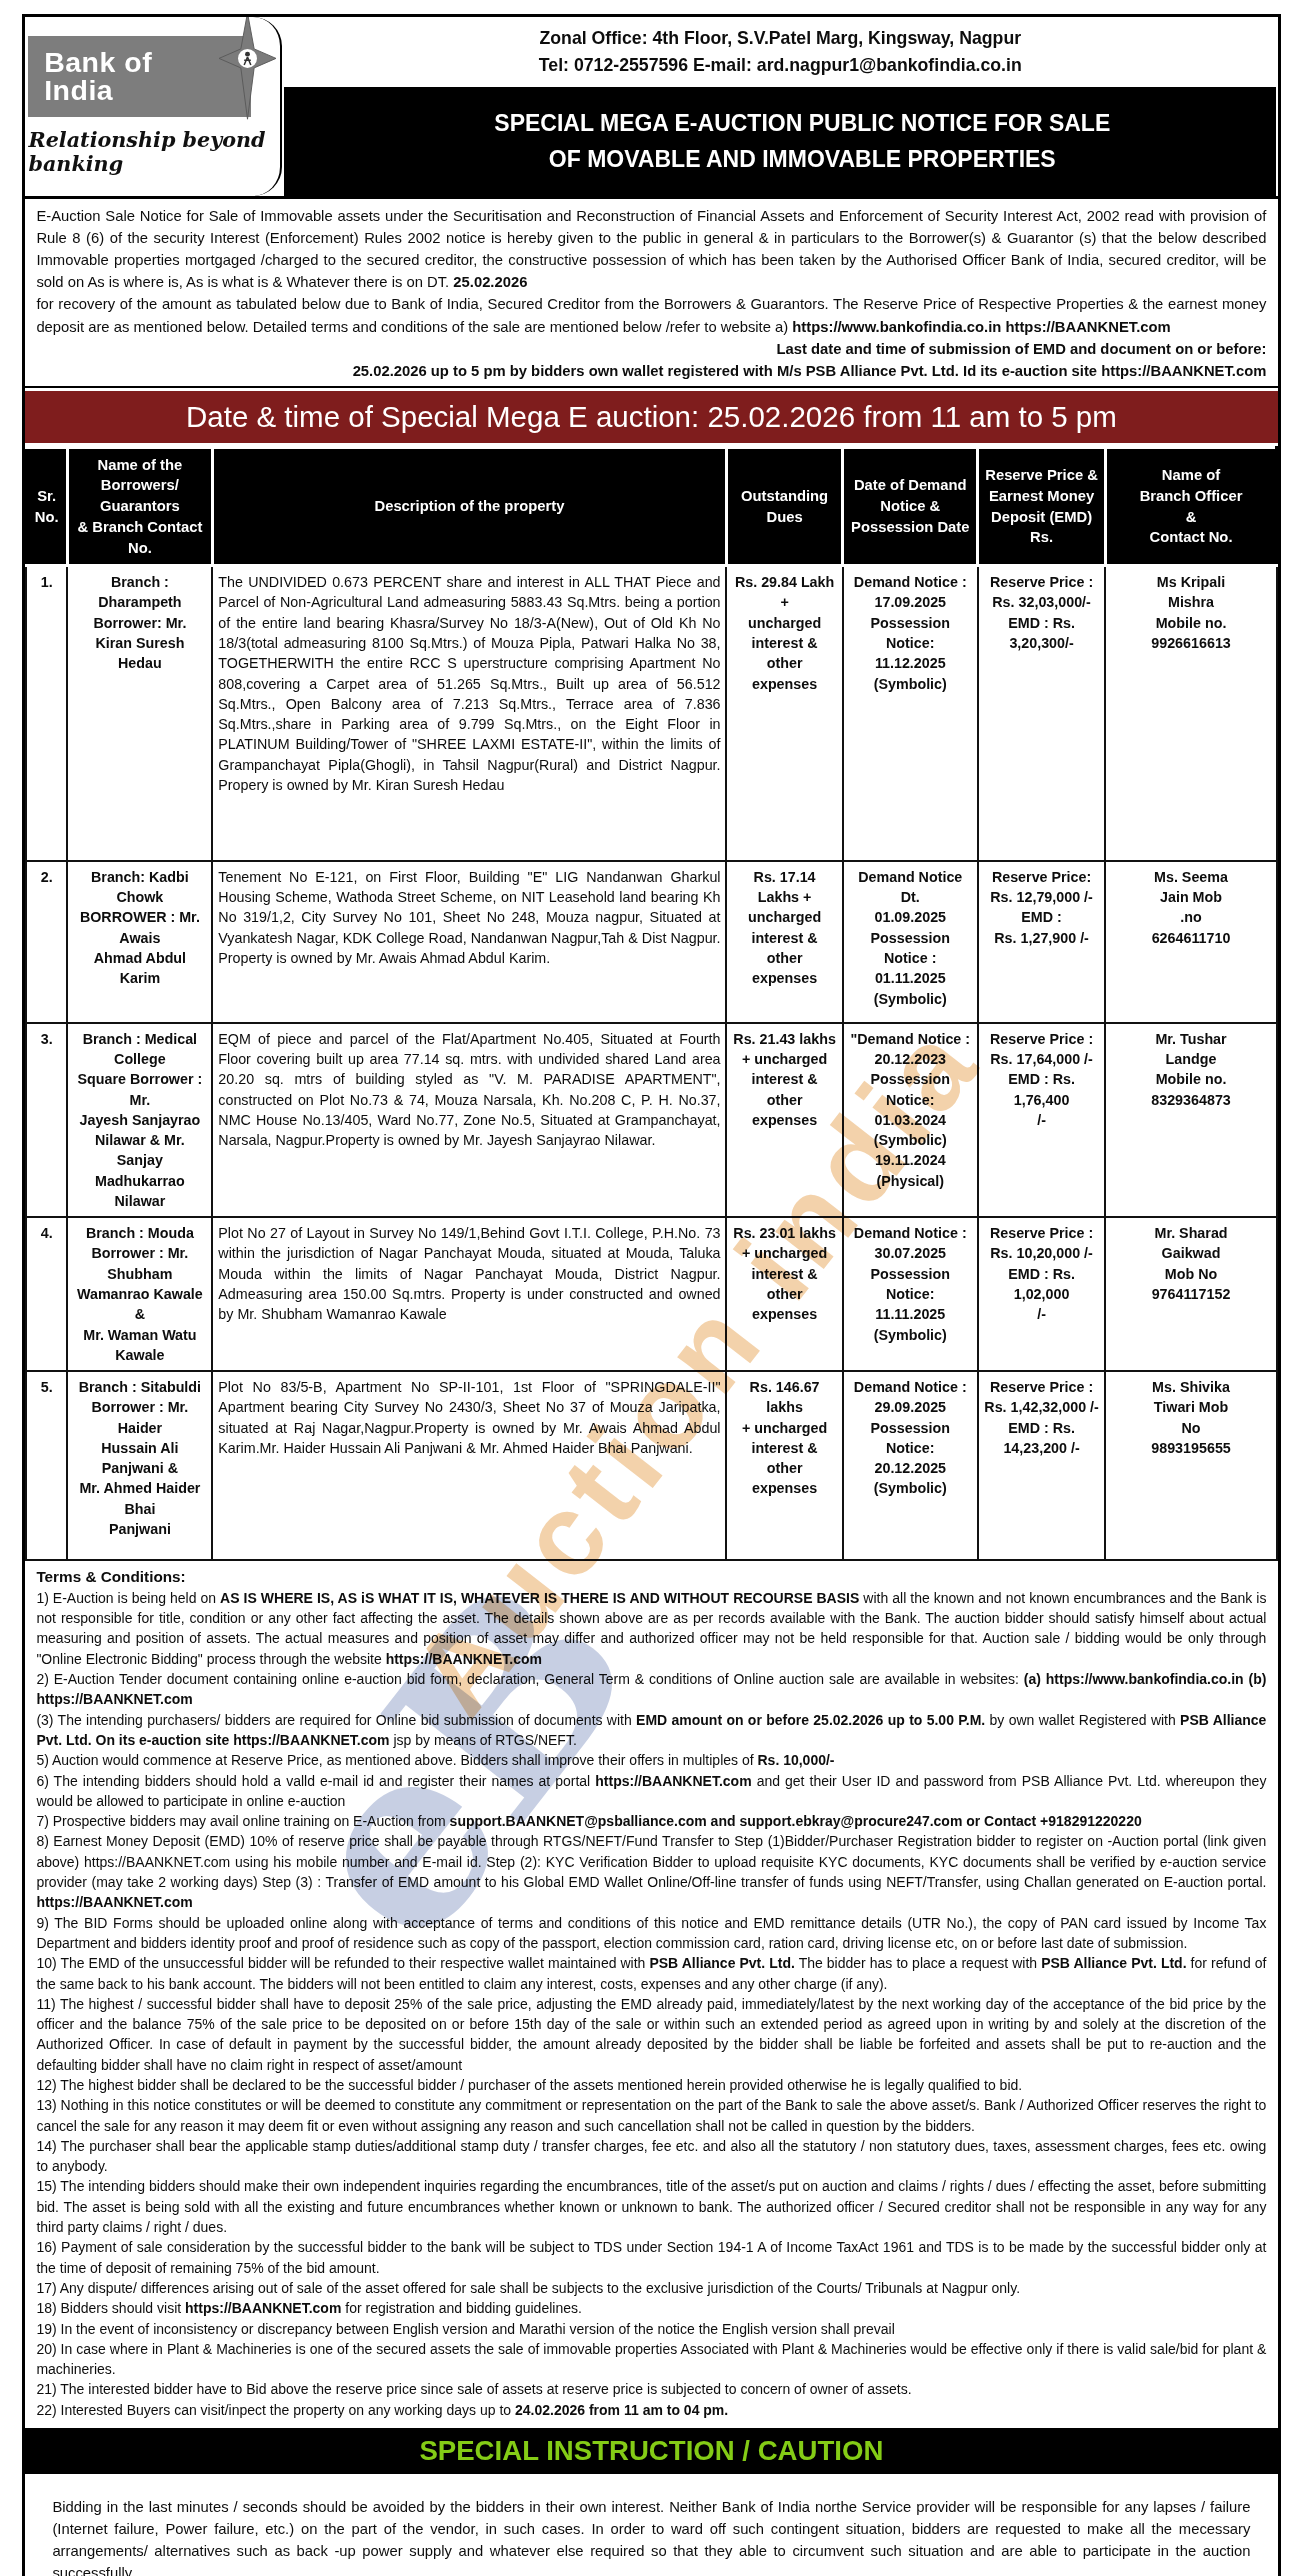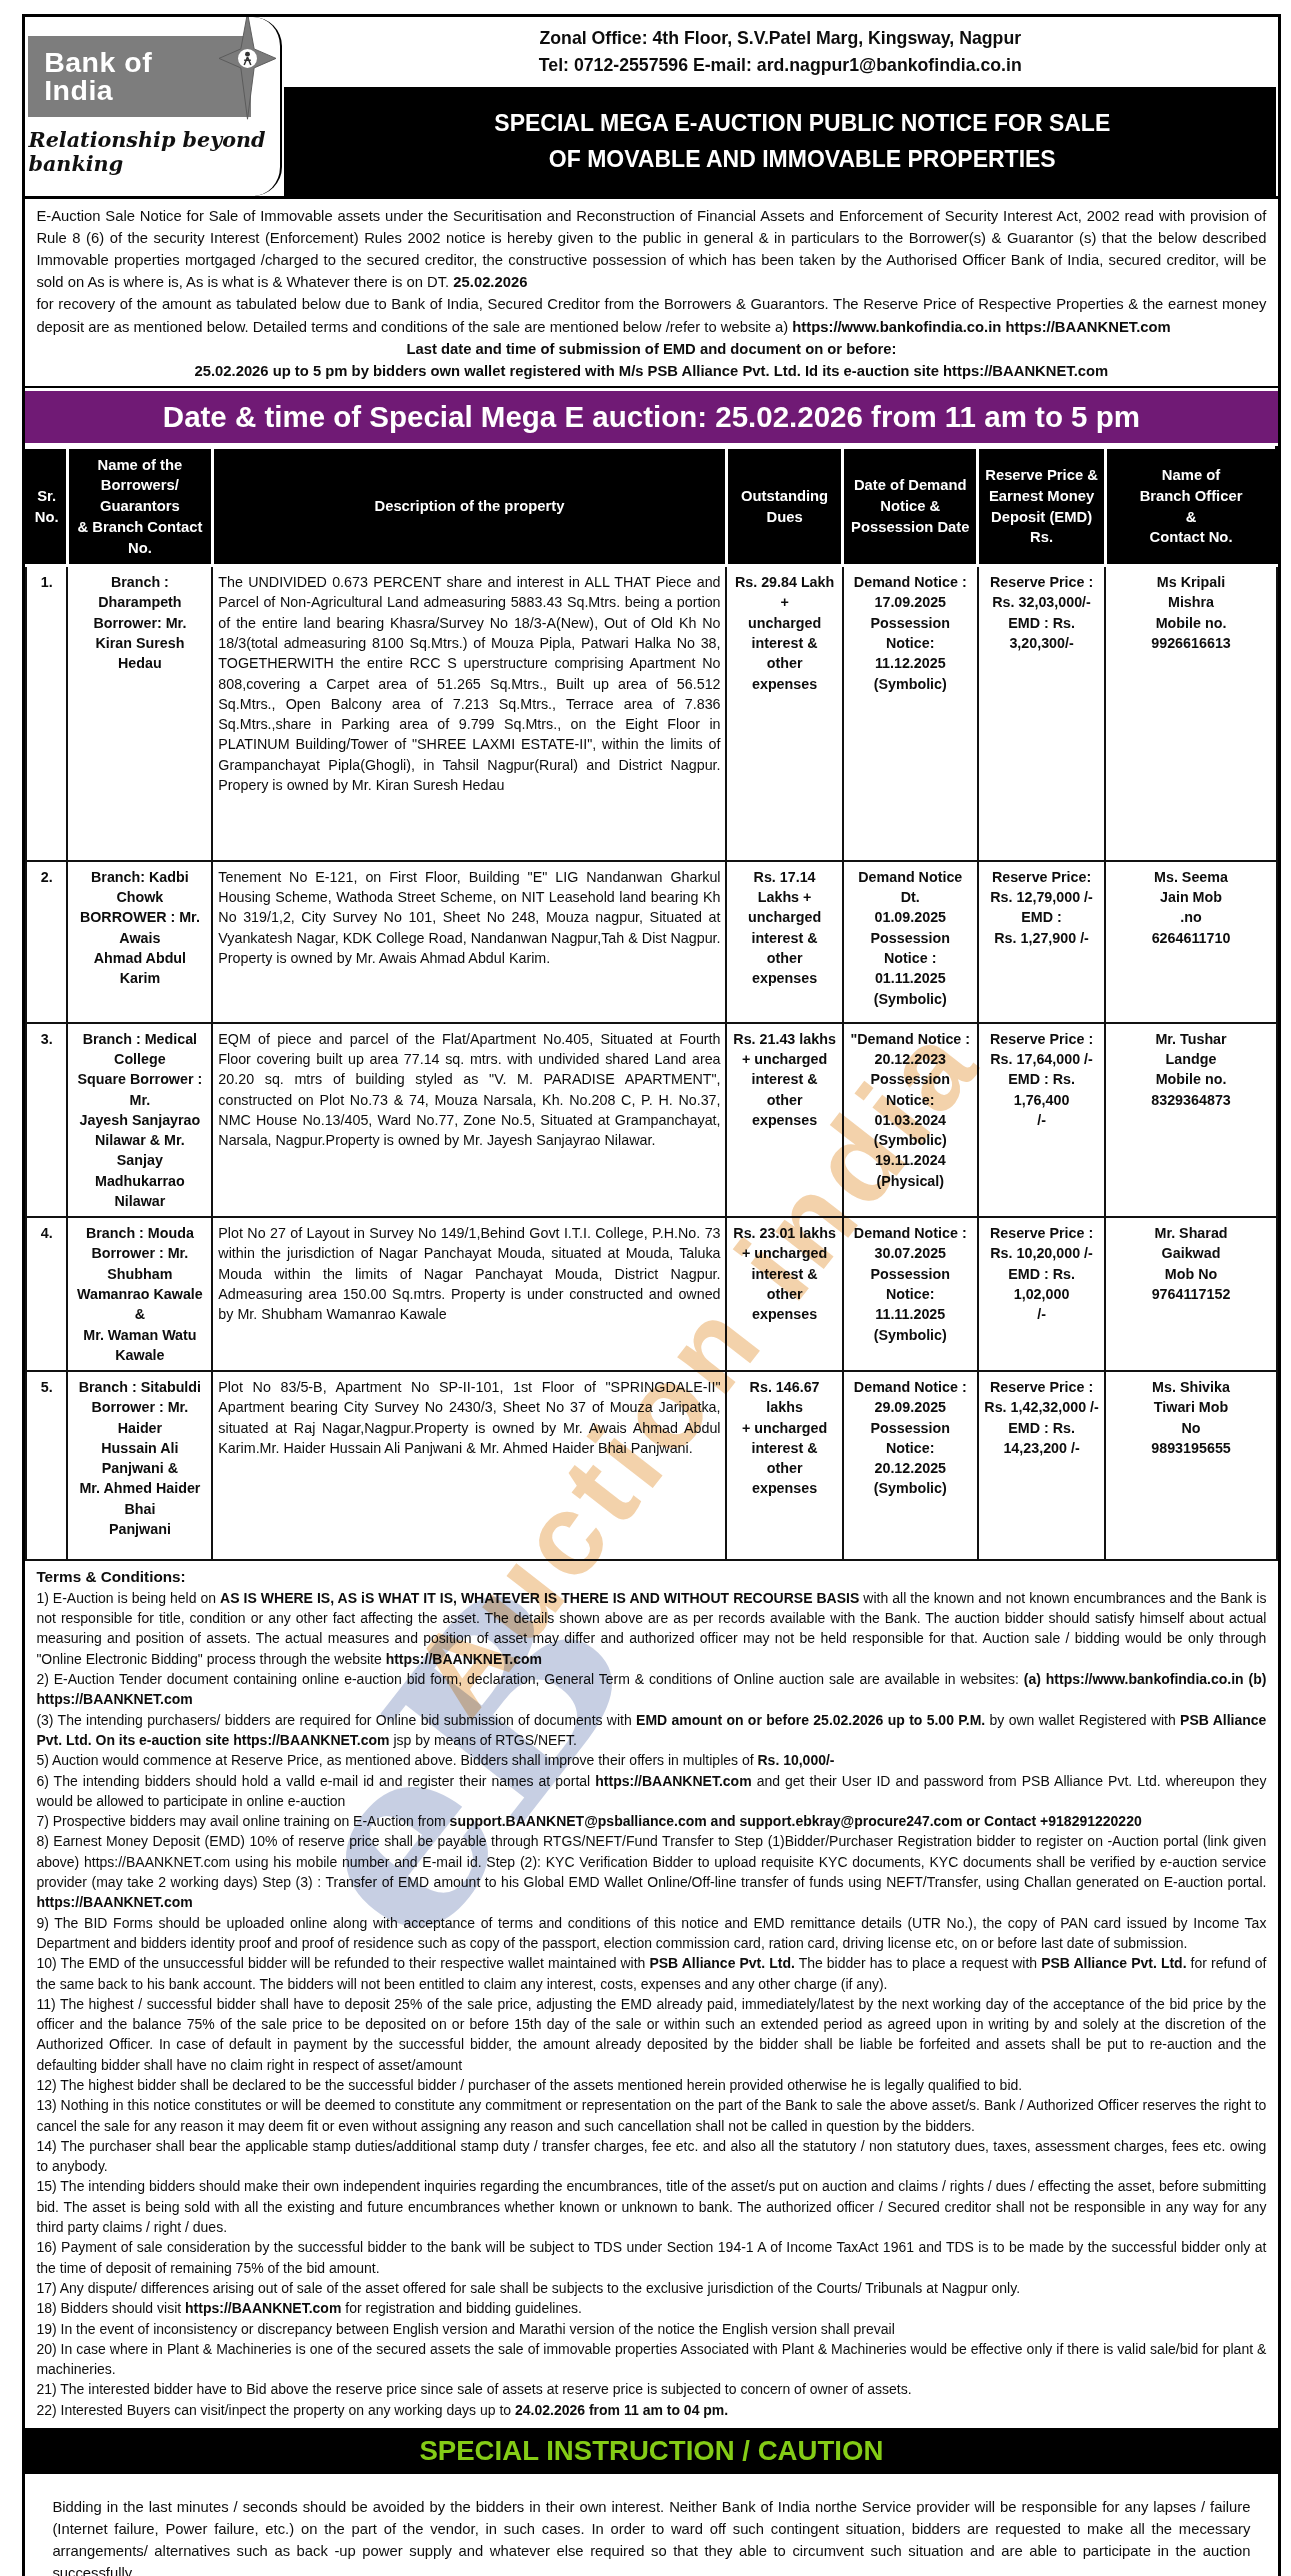--- a/index.html
+++ b/index.html
@@ -37,24 +37,24 @@
     background:#000; color:#fff; flex:1;
     display:flex; flex-direction:column; justify-content:center;
     text-align:center; font-weight:bold; font-size:23px; line-height:1.55;
     margin:2px 2px 0 2px;
     padding-left:44px;
   }
   
   .intro { padding:5.9px 11.8px 3.9px; font-size:14.8px; line-height:1.5; border-bottom:2px solid #000; }
   .intro p { margin:0; }
   .jp { text-align:justify; }
-  .center-bold { text-align:center; font-weight:bold; }
+  .center-bold { text-align:right; font-weight:bold; }
   
   .auction-banner {
-    background:#701a75; color:#fff; text-align:center; font-weight:bold;
+    background:#7f1d1d; color:#fff; text-align:center; font-weight:normal;
     font-size:29.5px; padding:8.9px 0; margin:3px 0;
   }
   
   table.auction { width:100%; border-collapse:collapse; table-layout:fixed; }
   table.auction th {
     background:#000; color:#fff; font-weight:bold; font-size:14.8px; line-height:1.4;
     text-align:center; vertical-align:middle; padding:5.9px 2px;
     white-space:pre-line; border:3px solid #fff;
   }
   table.auction th:first-child { border-left-color:#000; }

